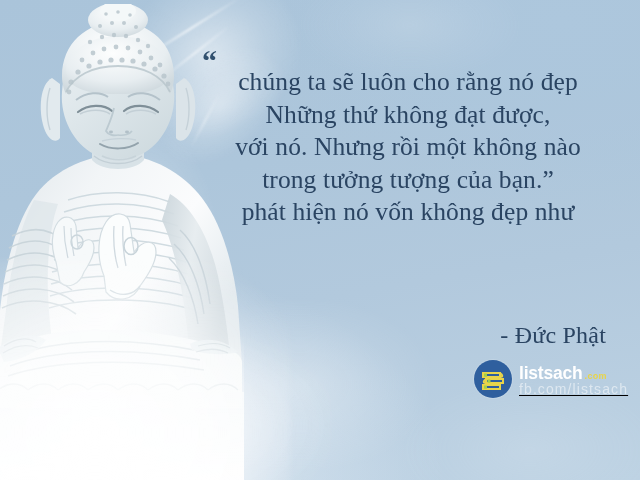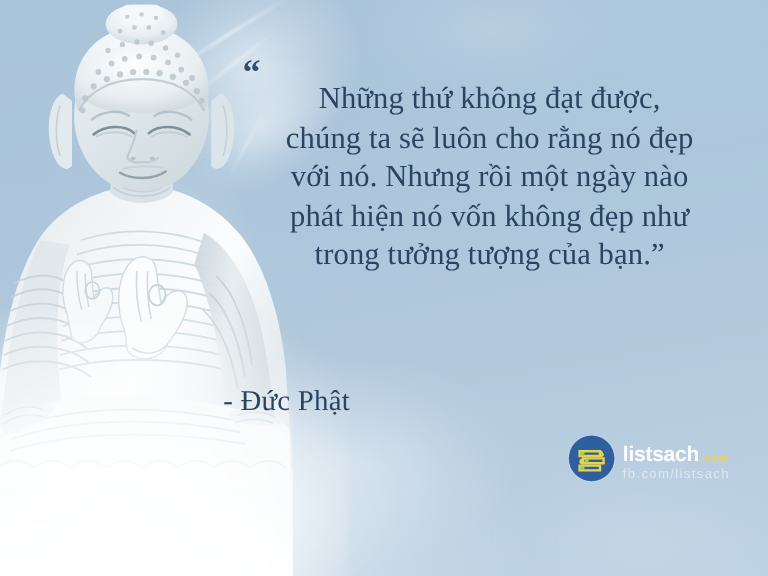--- a/index.html
+++ b/index.html
@@ -112,36 +112,37 @@
     line-height: 32.5px;
     letter-spacing: .1px;
   }
   .quote-lines .ql { display: block; white-space: nowrap; }
 
   .attribution {
     position: absolute;
     left: 186px;
     top: 322px;
     width: 420px;
-    text-align: left;
+    text-align: right;
     color: #2a4462;
     font-size: 24px;
     letter-spacing: .2px;
   }
 
   
   .logo {
     position: absolute;
     left: 474px;
     top: 357px;
     width: 150px;
     height: 44px;
     display: flex;
-    align-items: flex-end;
+    align-items: center;
     gap: 7px;
+    text-decoration: underline;
   }
   .logo-mark {
     width: 38px; height: 38px;
     flex: 0 0 38px;
     border-radius: 50%;
     background: #2f5f9e;
     position: relative;
     box-shadow: 0 0 0 1px rgba(255,255,255,0.15);
   }
   .logo-mark svg { position: absolute; inset: 0; width: 100%; height: 100%; }
@@ -160,21 +161,21 @@
     font-size: 9px;
     font-weight: bold;
     color: #e8d44a;
     letter-spacing: .3px;
     display: inline-block;
     margin-left: 2px;
     vertical-align: baseline;
   }
   .logo-sub {
     font-family: "Liberation Sans", sans-serif;
-    font-size: 11px;
+    font-size: 14px;
     color: rgba(255,255,255,0.52);
     letter-spacing: 1.1px;
     line-height: 11px;
     margin-top: 1px;
   }
 </style>
 </head>
 <body>
 
 <div id="canvas">
@@ -421,25 +422,25 @@
       <rect x="0" y="388" width="250" height="88" fill="#f2f7f9" opacity="0.85"></rect>
 
       <rect x="0" y="330" width="250" height="146" fill="url(#fadeBottom)"></rect>
     </svg>
   </div>
   <div class="base-mist"></div>
 
   <div class="quote-block">
     <div class="open-quote">“</div>
     <div class="quote-lines">
+      <span class="ql">chúng ta sẽ luôn cho rằng nó đẹp</span>
       <span class="ql">Những thứ không đạt được,</span>
-      <span class="ql">chúng ta sẽ luôn cho rằng nó đẹp</span>
-      <span class="ql">với nó. Nhưng rồi một ngày nào</span>
+      <span class="ql">với nó. Nhưng rồi một không nào</span>
+      <span class="ql">trong tưởng tượng của bạn.”</span>
       <span class="ql">phát hiện nó vốn không đẹp như</span>
-      <span class="ql">trong tưởng tượng của bạn.”</span>
     </div>
   </div>
 
   <div class="attribution">- Đức Phật</div>
 
   <div class="logo">
     <div class="logo-mark">
       <svg viewBox="0 0 38 38" xmlns="http://www.w3.org/2000/svg">
 
         <g fill="none" stroke="#e8d44a" stroke-width="2" stroke-linecap="round">

